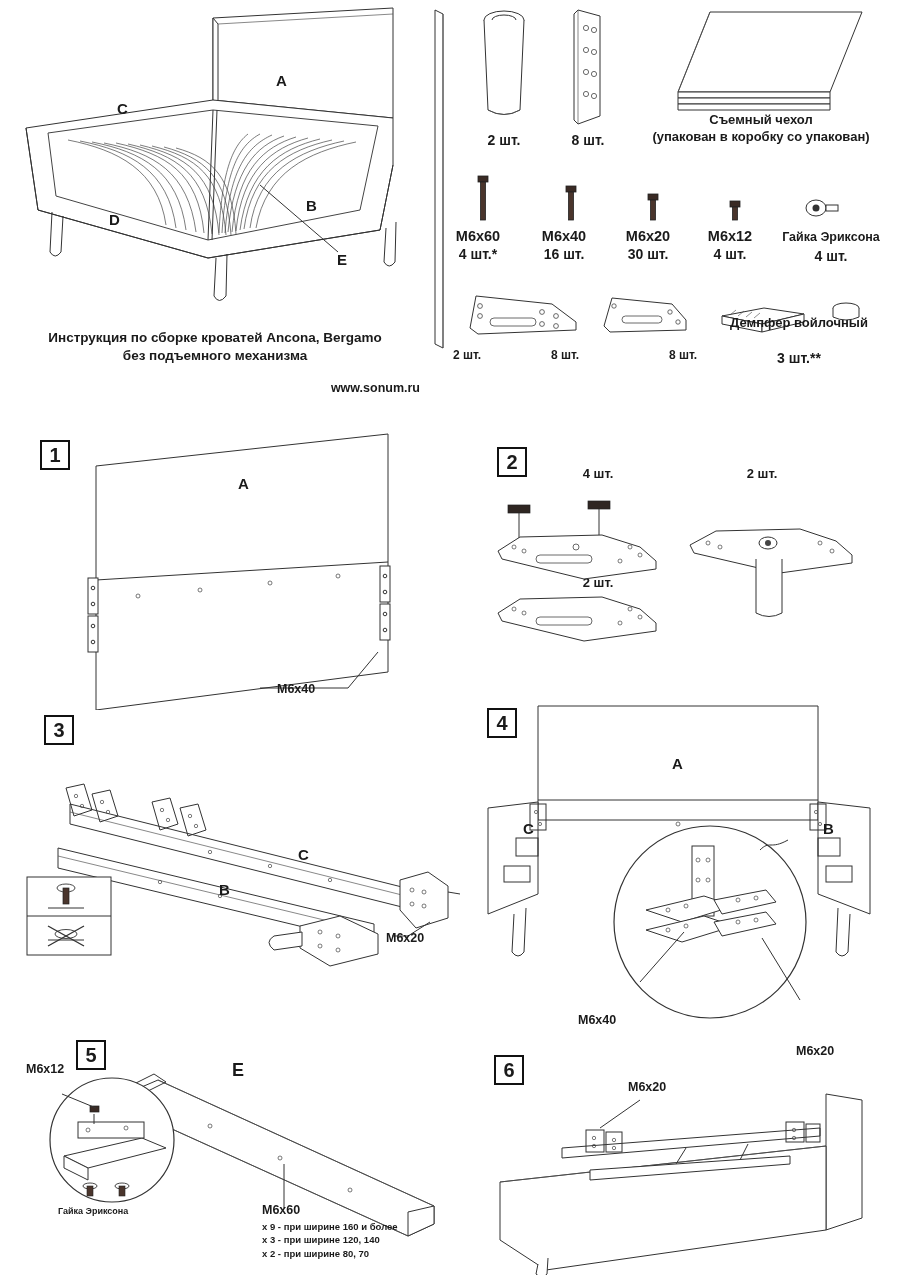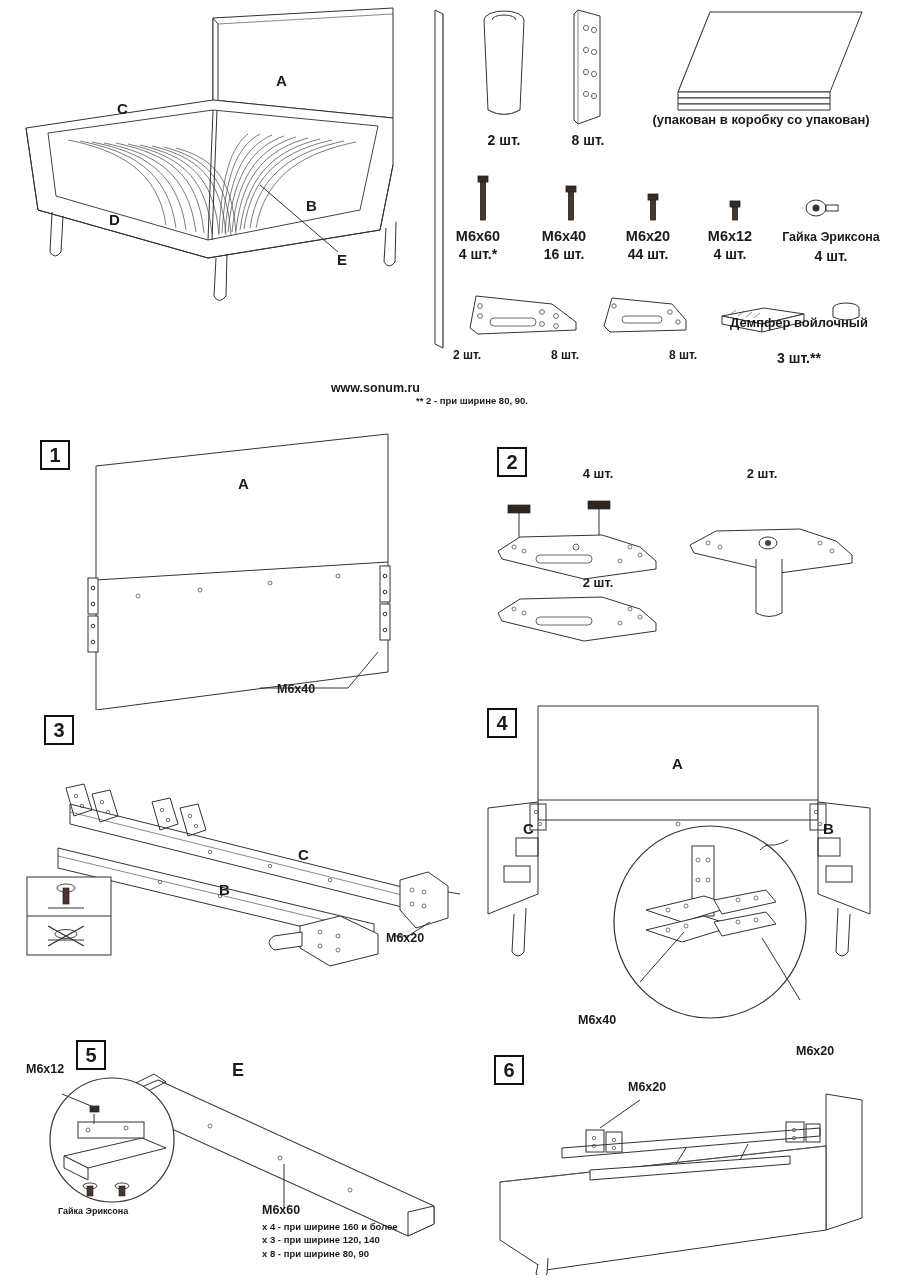--- a/index.html
+++ b/index.html
@@ -90,20 +90,24 @@
 
       <line x1="252" y1="185" x2="330" y2="252" class="ln"></line>
     </svg>
   </div>
   <div class="abs partletter" style="left:276px; top:72px;">A</div>
   <div class="abs partletter" style="left:117px; top:100px;">C</div>
   <div class="abs partletter" style="left:109px; top:211px;">D</div>
   <div class="abs partletter" style="left:306px; top:197px;">B</div>
   <div class="abs partletter" style="left:337px; top:251px;">E</div>
 
+  <div class="abs ttl-main" style="left:10px; top:329px; width:410px;">
+    <div>Инструкция по сборке кроватей Ancona, Bergamo</div>
+    <div>без подъемного механизма</div>
+  </div>
   <div class="abs url" style="left:10px; top:381px; width:410px;">www.sonum.ru</div>
 
   <div class="abs" style="left:432px; top:8px;">
     <svg width="20" height="345" viewBox="0 0 20 345">
       <polygon points="3,2 11,6 11,340 3,336" class="fill-panel"></polygon>
       <line x1="11" y1="6" x2="11" y2="340" class="ln-thin"></line>
     </svg>
   </div>
 
   <div class="abs" style="left:474px; top:6px;">
@@ -137,20 +141,21 @@
   <div class="abs" style="left:672px; top:6px;">
     <svg width="200" height="110" viewBox="0 0 200 110">
       <polygon points="38,6 190,6 158,86 6,86" class="fill-panel"></polygon>
       <polygon points="6,86 158,86 158,92 6,92" class="fill-panel"></polygon>
       <polygon points="6,92 158,92 158,98 6,98" class="fill-panel"></polygon>
       <polygon points="6,98 158,98 158,104 6,104" class="fill-panel"></polygon>
       <line x1="38" y1="6" x2="6" y2="86" class="ln-thin"></line>
     </svg>
   </div>
   <div class="abs cap" style="left:622px; top:112px; width:278px;">
+    <div>Съемный чехол</div>
     <div>(упакован в коробку со упакован)</div>
   </div>
 
   <div class="abs" style="left:458px; top:168px; width:440px; height:60px;">
     <svg width="440" height="60" viewBox="0 0 440 60">
 
       <g>
         <rect x="20" y="8" width="10" height="6" fill="#3a2a24" stroke="#222" stroke-width="0.8"></rect>
         <rect x="22.5" y="14" width="5" height="38" fill="#4a352c" stroke="#222" stroke-width="0.8"></rect>
       </g>
@@ -175,21 +180,21 @@
         <circle cx="358" cy="40" r="3.5" fill="#333"></circle>
         <rect x="368" y="37" width="12" height="6" fill="#fff" stroke="#333" stroke-width="1"></rect>
       </g>
     </svg>
   </div>
   <div class="abs hw-name" style="left:438px; top:228px; width:80px;">M6x60</div>
   <div class="abs cnt" style="left:438px; top:246px; width:80px;">4 шт.*</div>
   <div class="abs hw-name" style="left:524px; top:228px; width:80px;">M6x40</div>
   <div class="abs cnt" style="left:524px; top:246px; width:80px;">16 шт.</div>
   <div class="abs hw-name" style="left:608px; top:228px; width:80px;">M6x20</div>
-  <div class="abs cnt" style="left:608px; top:246px; width:80px;">44 шт.</div>
+  <div class="abs cnt" style="left:608px; top:246px; width:80px;">30 шт.</div>
   <div class="abs hw-name" style="left:690px; top:228px; width:80px;">M6x12</div>
   <div class="abs cnt" style="left:690px; top:246px; width:80px;">4 шт.</div>
   <div class="abs cnt-sm" style="left:766px; top:230px; width:130px; font-size:12.5px;">Гайка Эриксона</div>
   <div class="abs cnt" style="left:766px; top:248px; width:130px;">4 шт.</div>
 
   <div class="abs" style="left:456px; top:282px; width:444px; height:62px;">
     <svg width="444" height="62" viewBox="0 0 444 62">
 
       <g>
         <polygon points="14,46 20,14 96,22 120,40 120,48 22,52" class="fill-panel"></polygon>
@@ -232,21 +237,20 @@
       </g>
     </svg>
   </div>
   <div class="abs cnt-sm" style="left:432px; top:348px; width:70px;">2 шт.</div>
   <div class="abs cnt-sm" style="left:530px; top:348px; width:70px;">8 шт.</div>
   <div class="abs cnt-sm" style="left:648px; top:348px; width:70px;">8 шт.</div>
   <div class="abs cap" style="left:700px; top:315px; width:198px;">Демпфер войлочный</div>
   <div class="abs cnt" style="left:700px; top:350px; width:198px;">3 шт.**</div>
 
   <div class="abs foot" style="left:416px; top:394px; width:480px;">
-    <div>** 2 - при ширине 80, 90.</div>
   </div>
 
   <div class="abs stepnum" style="left:40px; top:440px;">1</div>
   <div class="abs" style="left:80px; top:420px;">
     <svg width="340" height="290" viewBox="0 0 340 290">
       <polygon points="16,46 308,14 308,252 16,290 16,46" class="fill-panel"></polygon>
       <line x1="16" y1="160" x2="308" y2="142" class="ln"></line>
 
       <g class="ln">
         <rect x="8" y="158" width="10" height="36" fill="#fff"></rect>
@@ -517,23 +521,23 @@
 
       <line x1="32" y1="34" x2="66" y2="48" class="ln"></line>
       <line x1="254" y1="104" x2="254" y2="148" class="ln"></line>
     </svg>
   </div>
   <div class="abs boltlbl" style="left:26px; top:1062px;">M6x12</div>
   <div class="abs tinylbl" style="left:58px; top:1206px;">Гайка Эриксона</div>
   <div class="abs partletter" style="left:232px; top:1060px; font-size:18px;">E</div>
   <div class="abs boltlbl" style="left:262px; top:1203px;">M6x60</div>
   <div class="abs smnote" style="left:262px; top:1220px; width:220px;">
-    <div>x 4 - при ширине 160 и более</div>
+    <div>x 9 - при ширине 160 и более</div>
     <div>x 3 - при ширине 120, 140</div>
-    <div>x 8 - при ширине 80, 90</div>
+    <div>x 2 - при ширине 80, 70</div>
   </div>
 
   <div class="abs stepnum" style="left:494px; top:1055px;">6</div>
   <div class="abs" style="left:490px; top:1090px;">
     <svg width="400" height="185" viewBox="0 0 400 185">
 
       <polygon points="336,4 372,10 372,128 336,140" class="fill-panel"></polygon>
 
       <polygon points="10,92 336,56 336,140 56,180 10,150" class="fill-panel"></polygon>
       <line x1="10" y1="92" x2="336" y2="56" class="ln-thin"></line>

